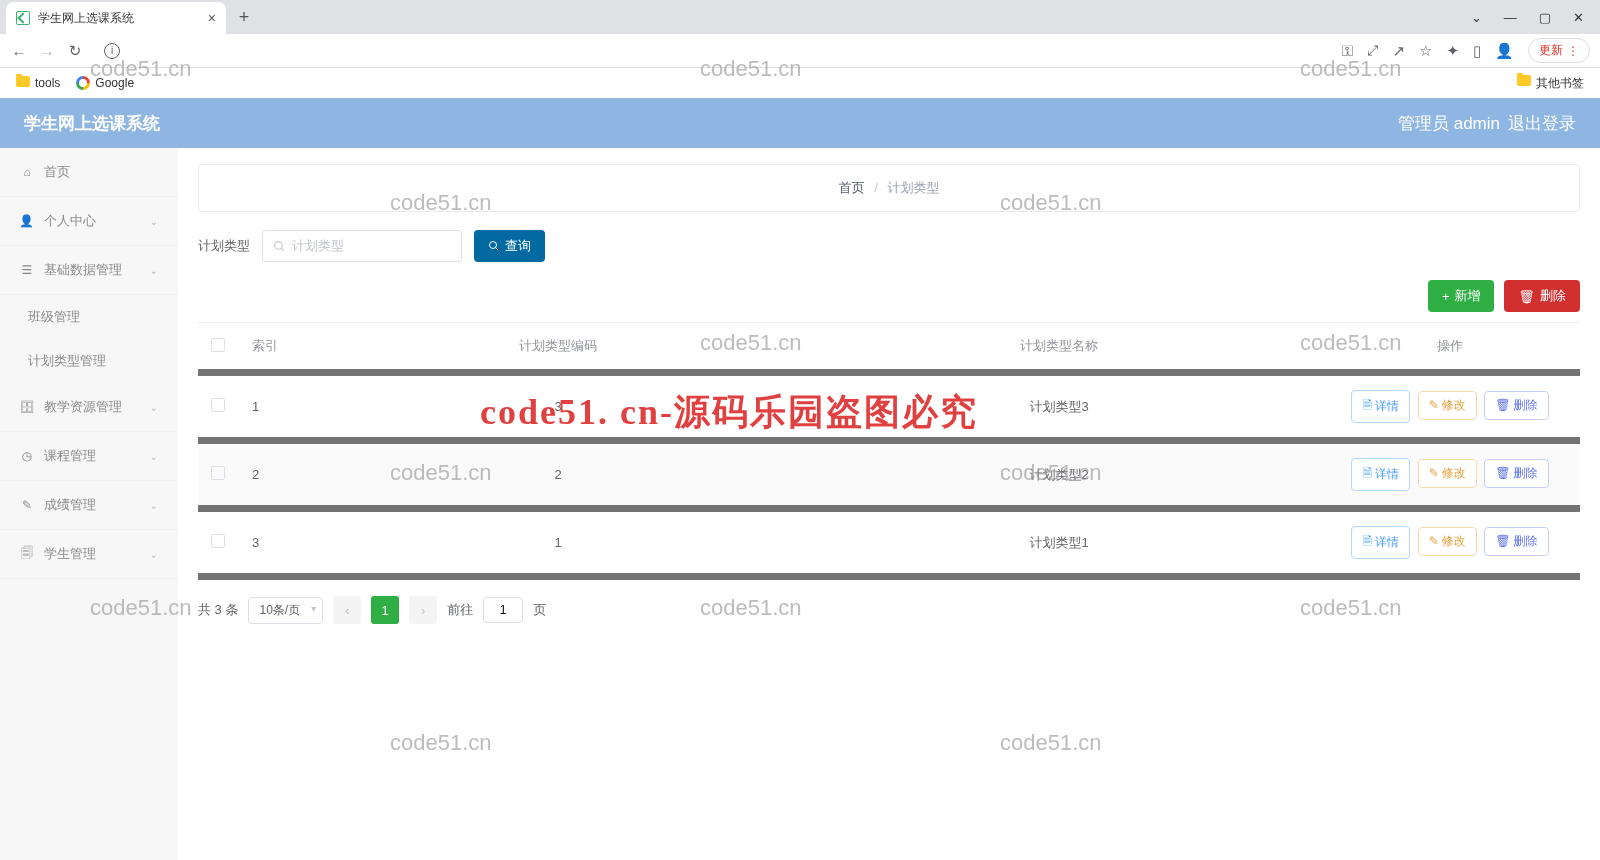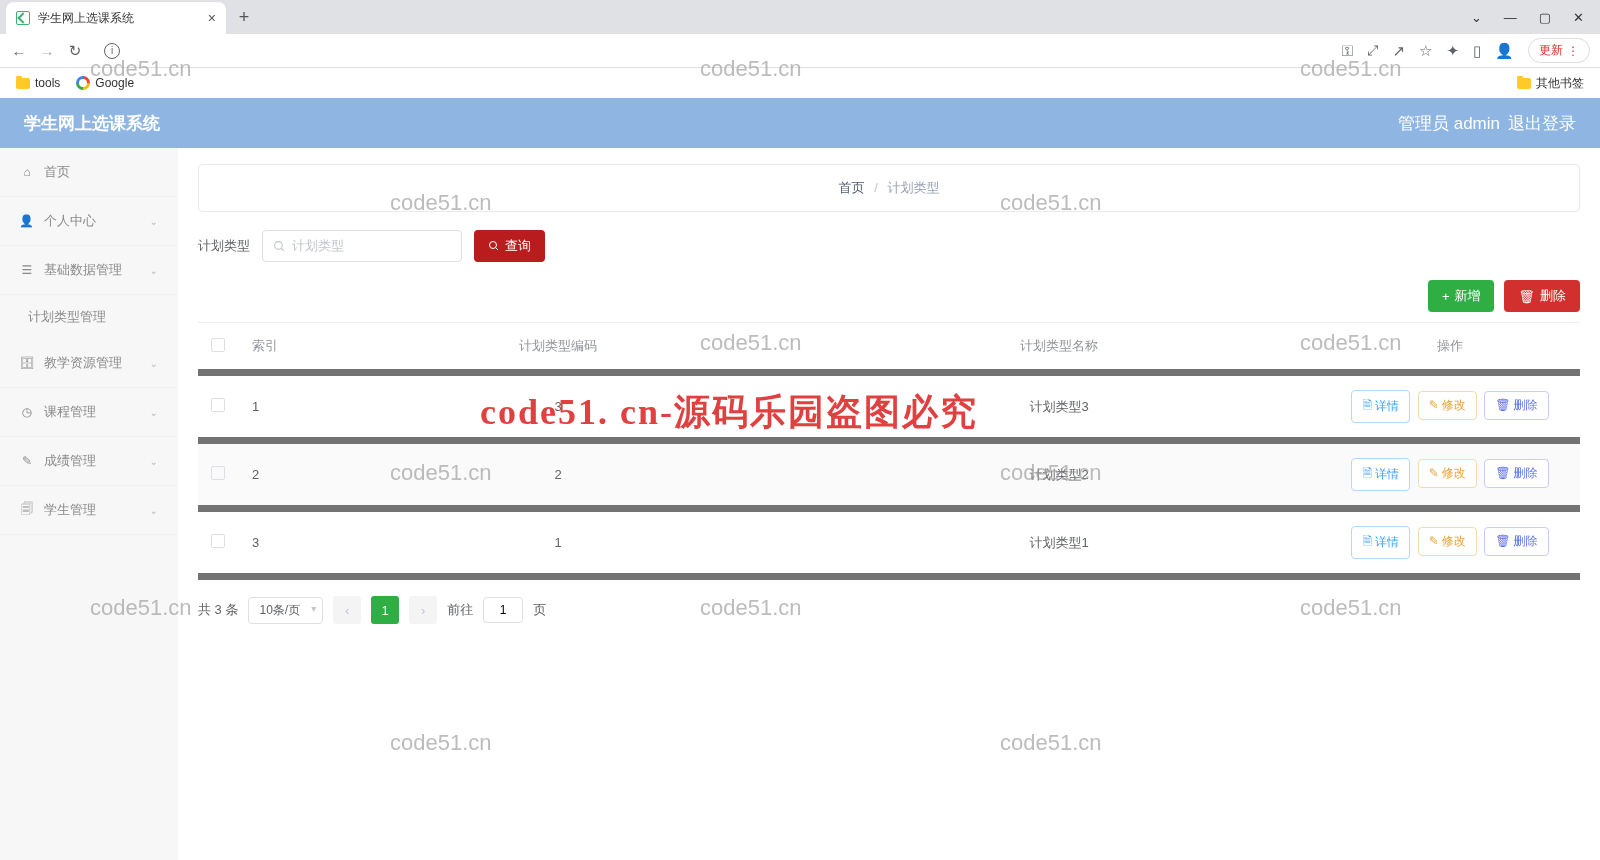--- a/index.html
+++ b/index.html
@@ -22,21 +22,21 @@
 .addr-bar .navbtn.disabled { color: #b0b0b0; }
 .addr-bar .url-box { flex: 1; display: flex; align-items: center; gap: 6px; background: #f1f3f4; border-radius: 14px; padding: 4px 10px; height: 26px; background: #fff; }
 .addr-bar .info-icon { width: 16px; height: 16px; border: 1.5px solid #5f6368; border-radius: 50%; display: flex; align-items: center; justify-content: center; font-size: 10px; color: #5f6368; }
 .addr-bar .url { font-size: 14px; color: #202124; }
 .addr-bar .url .gray { color: #80868b; }
 .addr-bar .right-icons { display: flex; align-items: center; gap: 14px; color: #5f6368; font-size: 15px; }
 .addr-bar .update-btn { border: 1px solid #dadce0; border-radius: 14px; padding: 3px 10px; color: #d93025; font-size: 12px; display: flex; align-items: center; gap: 4px; }
 .addr-bar .update-btn .dots { color: #d93025; }
 
 .bookmarks { display: flex; align-items: center; height: 30px; padding: 0 16px; gap: 16px; font-size: 12px; }
-.bookmarks .bm { display: flex; align-items: center; gap: 5px; cursor: pointer; }
+.bookmarks .bm { display: flex; gap: 5px; cursor: pointer; }
 .bookmarks .folder { width: 14px; height: 11px; background: #ffca28; border-radius: 2px; position: relative; }
 .bookmarks .folder::before { content:""; position:absolute; top:-2px; left:0; width:6px; height:3px; background:#ffca28; border-radius:1px; }
 .bookmarks .glogo { width: 14px; height: 14px; background: conic-gradient(#ea4335 0 90deg,#fbbc05 90deg 180deg,#34a853 180deg 270deg,#4285f4 270deg 360deg); border-radius:50%; position:relative;}
 .bookmarks .glogo::after{content:"";position:absolute;inset:3px;background:#fff;border-radius:50%;}
 .bookmarks .spacer { flex: 1; }
 
 
 .app-header { height: 50px; background: #8fb6e3; display: flex; align-items: center; padding: 0 24px; color: #fff; }
 .app-header .brand { font-size: 17px; font-weight: bold; }
 .app-header .right { margin-left: auto; display: flex; gap: 8px; font-size: 17px; }
@@ -53,21 +53,21 @@
 .main { flex: 1; padding: 16px 20px; background: #fff; }
 .breadcrumb-card { border: 1px solid #e8eaec; border-radius: 4px; padding: 14px 20px; text-align: center; color: #515a6e; font-size: 13px; margin-bottom: 18px; }
 .breadcrumb-card .sep { color: #c0c4cc; margin: 0 6px; }
 .breadcrumb-card .cur { color: #97a1b0; }
 
 .filter-row { display: flex; align-items: center; gap: 12px; margin-bottom: 18px; }
 .filter-row .lbl { font-size: 13px; color: #606266; }
 .filter-row .input { width: 200px; height: 32px; border: 1px solid #dcdfe6; border-radius: 4px; display: flex; align-items: center; padding: 0 10px; gap: 6px; color: #c0c4cc; }
 .filter-row .input svg { width: 13px; height: 13px; }
 .btn { display: inline-flex; align-items: center; gap: 5px; height: 32px; padding: 0 14px; border-radius: 4px; font-size: 13px; cursor: pointer; border: none; }
-.btn-primary { background: #b91c1c; color: #fff; }
+.btn-primary { background: #0369a1; color: #fff; }
 .btn-green { background: #2fae44; color: #fff; }
 .btn-red { background: #d22f2f; color: #fff; }
 
 .action-row { display: flex; justify-content: flex-end; gap: 10px; margin-bottom: 10px; }
 
 
 .tbl { width: 100%; border-collapse: collapse; font-size: 13px; color: #606266; }
 .tbl th, .tbl td { border-bottom: 7px solid #737373; padding: 14px 10px; text-align: center; font-weight: normal; }
 .tbl thead th { background: #fff; color: #909399; border-top: 1px solid #ebeef5; }
 .tbl tbody tr:nth-child(even) { background: #fafafa; }
@@ -167,20 +167,21 @@
     <div class="side-item">
         <span class="sicon">👤</span>
         <span>个人中心</span>
         <span class="chev">⌄</span>
       </div>
     <div class="side-item">
         <span class="sicon">☰</span>
         <span>基础数据管理</span>
         <span class="chev">⌄</span>
       </div>
+    <div class="side-sub">班级管理</div>
     <div class="side-sub">计划类型管理</div>
     <div class="side-item">
         <span class="sicon">🗄</span>
         <span>教学资源管理</span>
         <span class="chev">⌄</span>
       </div>
     <div class="side-item">
         <span class="sicon">◷</span>
         <span>课程管理</span>
         <span class="chev">⌄</span>

